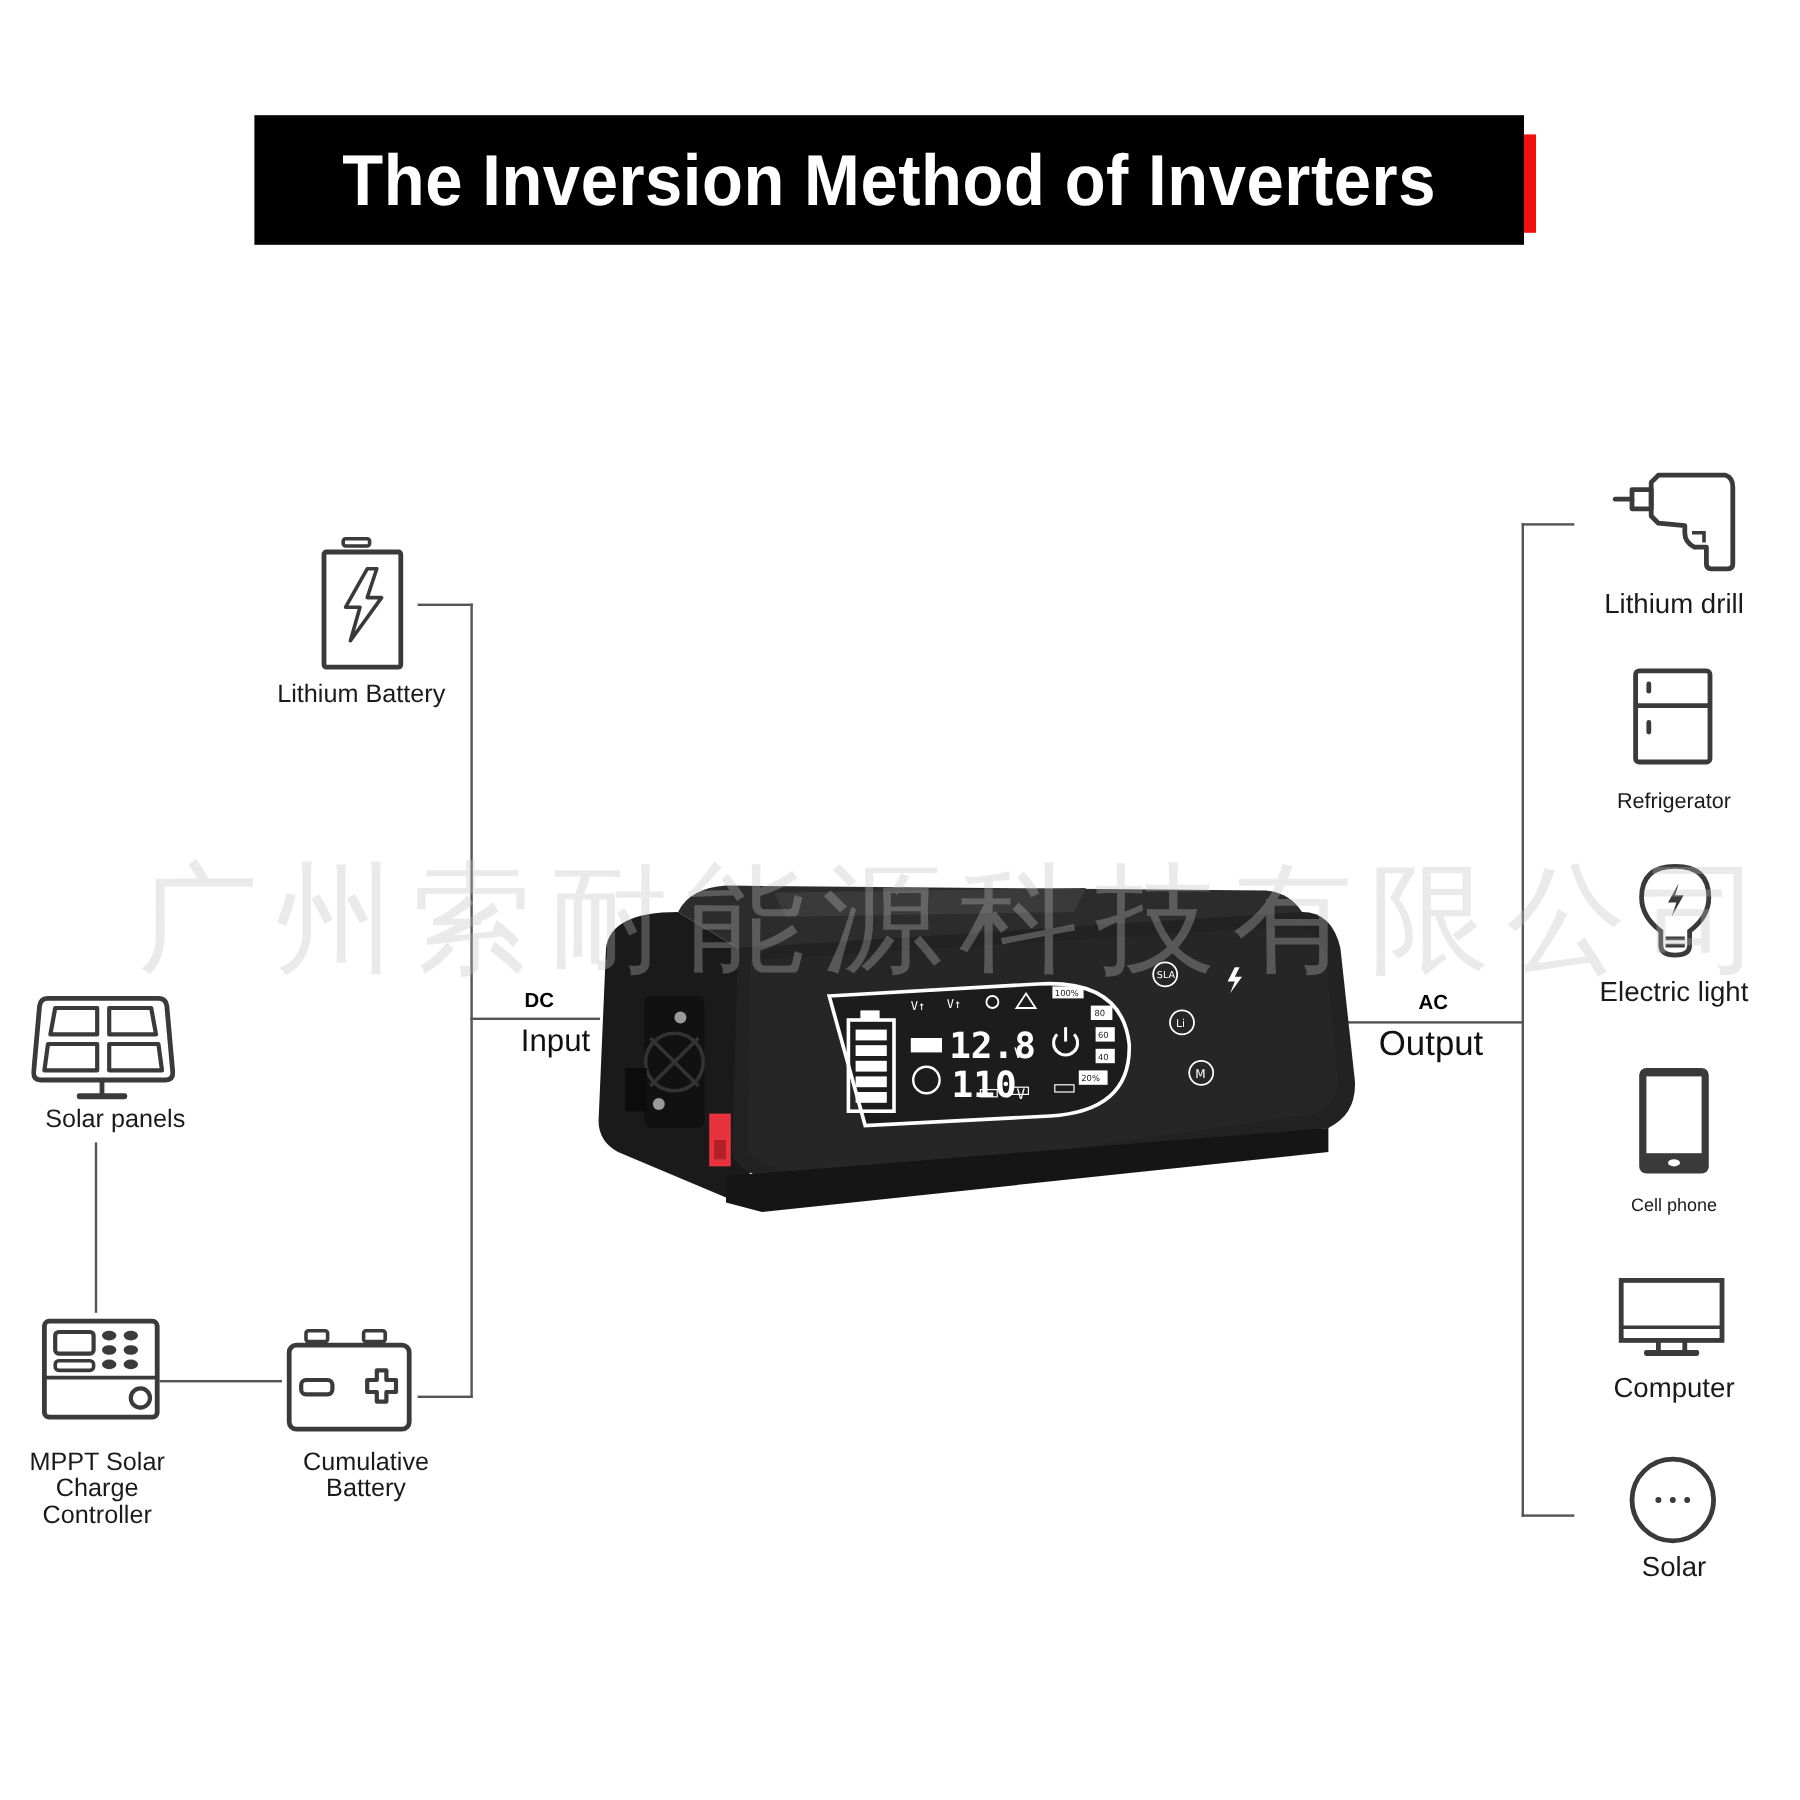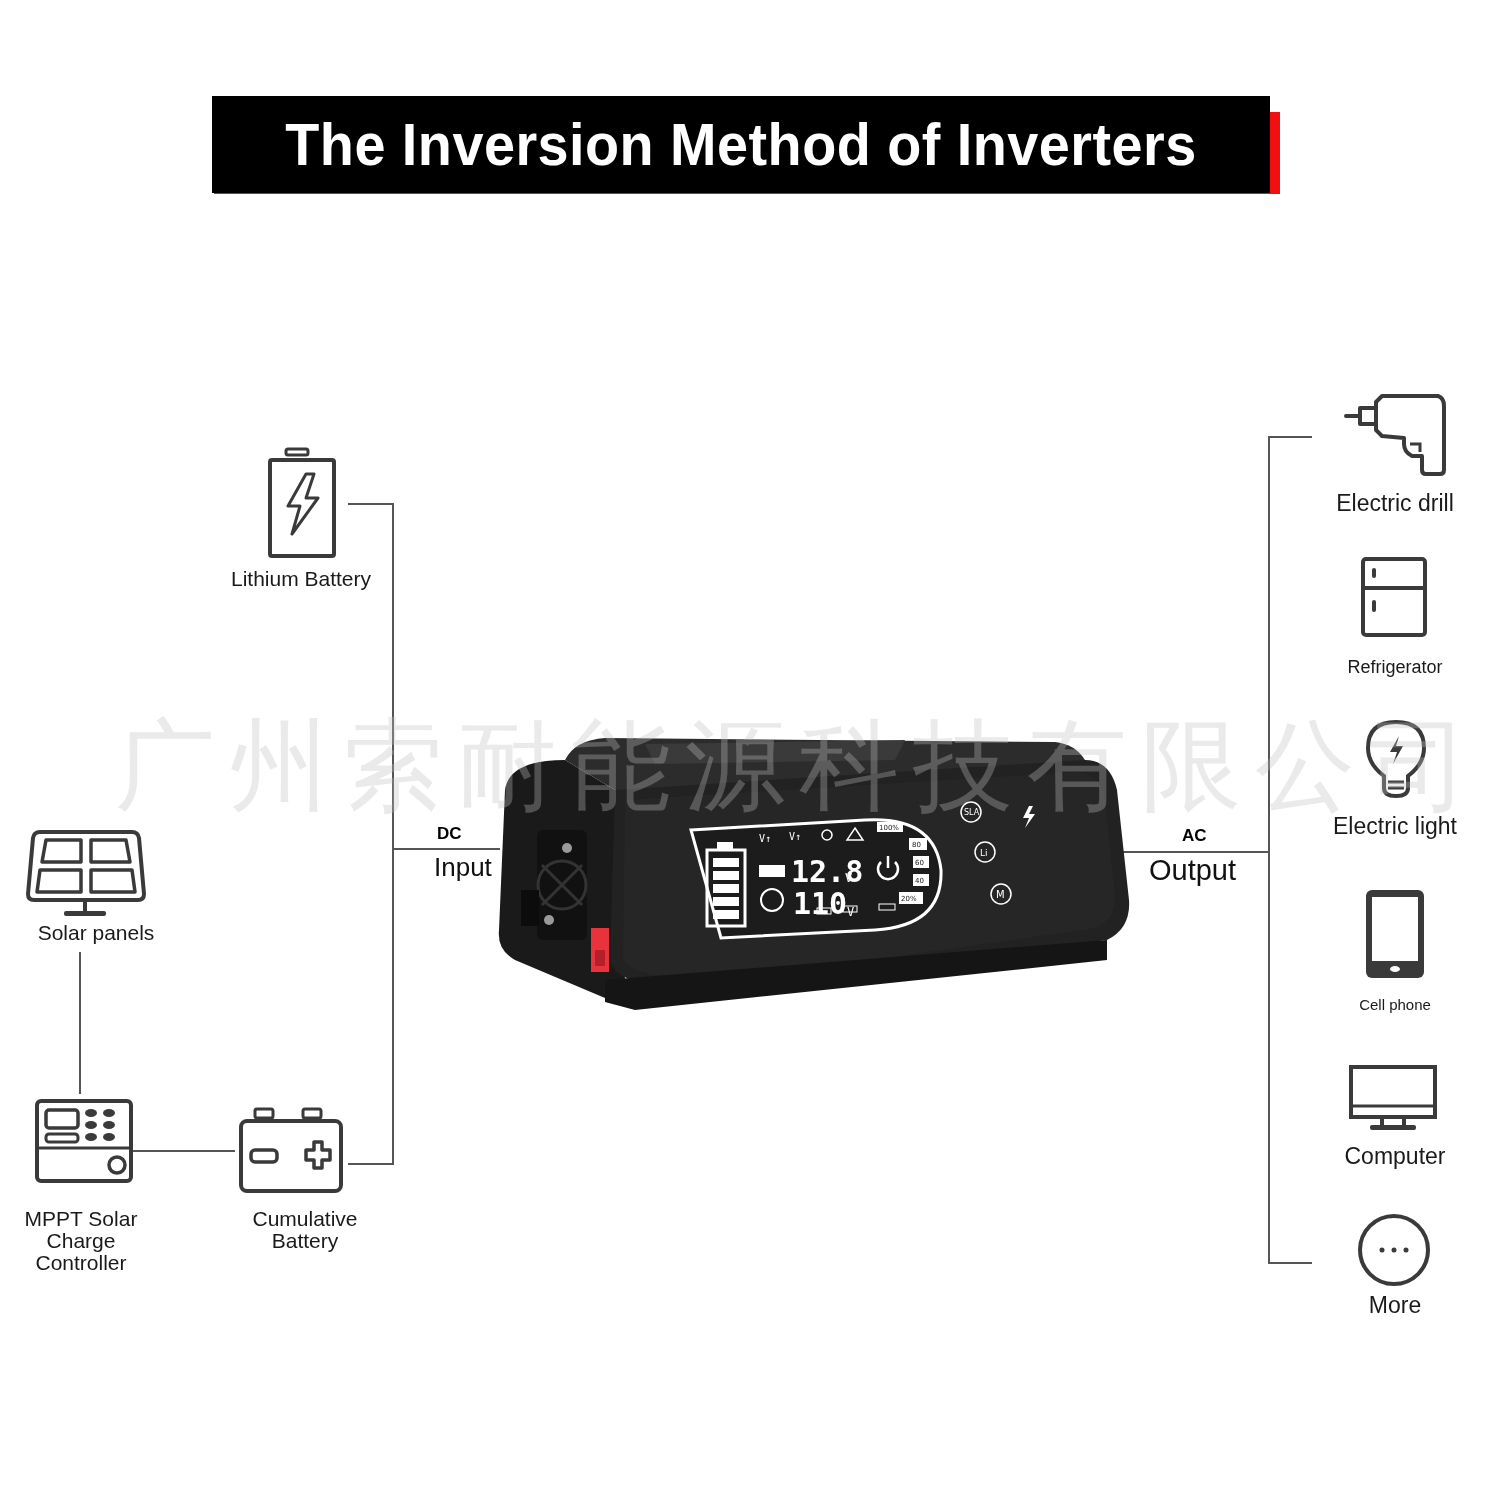--- a/index.html
+++ b/index.html
@@ -1,21 +1,21 @@
 <!DOCTYPE html>
 <html><head>
 <meta charset="utf-8">
 <style>
   html, body { margin:0; padding:0; background:#ffffff; }
   body { width:1500px; height:1500px; position:relative; overflow:hidden; font-family:"Liberation Sans", sans-serif; color:#111; }
   .abs { position:absolute; }
 
   
   .title-shadow { left:214px; top:112px; width:1066px; height:82px; background:#f10f0f; }
-  .title-box { left:212px; top:96px; width:1058px; height:97px; background:#000; display:flex; align-items:center; justify-content:center; }
+  .title-box { left:212px; top:96px; width:1058px; height:108px; background:#000; display:flex; align-items:center; justify-content:center; }
   .title-text { color:#fff; font-weight:bold; font-size:60px; letter-spacing:0.5px; transform:scaleX(0.93); white-space:nowrap; font-family:"Liberation Sans", sans-serif; }
 
   
   .watermark { left:115px; top:700px; width:1300px; font-size:100px; color:rgba(190,190,190,0.33); letter-spacing:14px; white-space:nowrap; font-family:Liberation Serif, serif; z-index:5; pointer-events:none; }
 
   
   .line { background:#555; position:absolute; }
 
   
   .lbl { position:absolute; font-size:21px; color:#1a1a1a; text-align:center; line-height:22px; }
@@ -111,21 +111,21 @@
   </div>
 </div>
 
 <div>
   <svg class="icon" style="left:1342px; top:392px;" width="106" height="86" viewBox="0 0 106 86">
     <path d="M4 24 L18 24" stroke="#3a3a3a" stroke-width="4" stroke-linecap="round"></path>
     <path d="M18 16 L34 16 L34 32 L18 32 Z" fill="none" stroke="#3a3a3a" stroke-width="4" stroke-linejoin="round"></path>
     <path d="M34 10 L40 4 L96 4 Q102 6 102 14 L102 78 Q102 82 98 82 L84 82 Q80 82 80 78 L80 64 L70 64 Q62 60 62 52 L62 46 L40 44 L34 38 Z" fill="none" stroke="#3a3a3a" stroke-width="4" stroke-linejoin="round"></path>
     <path d="M68 52 L78 52 L78 60" fill="none" stroke="#3a3a3a" stroke-width="3"></path>
   </svg>
-  <div class="lbl" style="left:1315px; top:492px; width:160px; font-size:23px;">Electric drill</div>
+  <div class="lbl" style="left:1315px; top:492px; width:160px; font-size:23px;">Lithium drill</div>
 </div>
 
 <div>
   <svg class="icon" style="left:1360px; top:556px;" width="68" height="82" viewBox="0 0 68 82">
     <rect x="3" y="3" width="62" height="76" rx="3" fill="none" stroke="#3a3a3a" stroke-width="4"></rect>
     <path d="M3 32 L65 32" stroke="#3a3a3a" stroke-width="4"></path>
     <rect x="12" y="12" width="4" height="10" rx="2" fill="#3a3a3a"></rect>
     <rect x="12" y="44" width="4" height="12" rx="2" fill="#3a3a3a"></rect>
   </svg>
   <div class="lbl" style="left:1315px; top:656px; width:160px; font-size:18px;">Refrigerator</div>
@@ -159,21 +159,21 @@
   <div class="lbl" style="left:1315px; top:1145px; width:160px; font-size:23px;">Computer</div>
 </div>
 
 <div>
   <svg class="icon" style="left:1356px; top:1212px;" width="76" height="76" viewBox="0 0 76 76">
     <circle cx="38" cy="38" r="34" fill="none" stroke="#3a3a3a" stroke-width="4"></circle>
     <circle cx="26" cy="38" r="2.5" fill="#3a3a3a"></circle>
     <circle cx="38" cy="38" r="2.5" fill="#3a3a3a"></circle>
     <circle cx="50" cy="38" r="2.5" fill="#3a3a3a"></circle>
   </svg>
-  <div class="lbl" style="left:1315px; top:1294px; width:160px; font-size:23px;">More</div>
+  <div class="lbl" style="left:1315px; top:1294px; width:160px; font-size:23px;">Solar</div>
 </div>
 
 <svg class="device" viewBox="0 0 640 280" width="640" height="280">
 
   <path d="M70 30 Q80 10 110 8 L560 12 Q580 14 590 30 L620 150 L120 60 Z" fill="#2c2c2c"></path>
   <path d="M150 14 L410 10 L400 30 L160 34 Z" fill="#3a3a3a"></path>
 
   <path d="M10 60 Q14 30 70 30 L120 60 L130 250 L110 268 L20 230 Q2 220 4 200 Z" fill="#1a1a1a"></path>
 
   <path d="M120 60 L590 30 Q615 30 622 60 L634 170 Q636 198 612 210 L240 262 Q120 262 115 230 Z" fill="#222222"></path>

